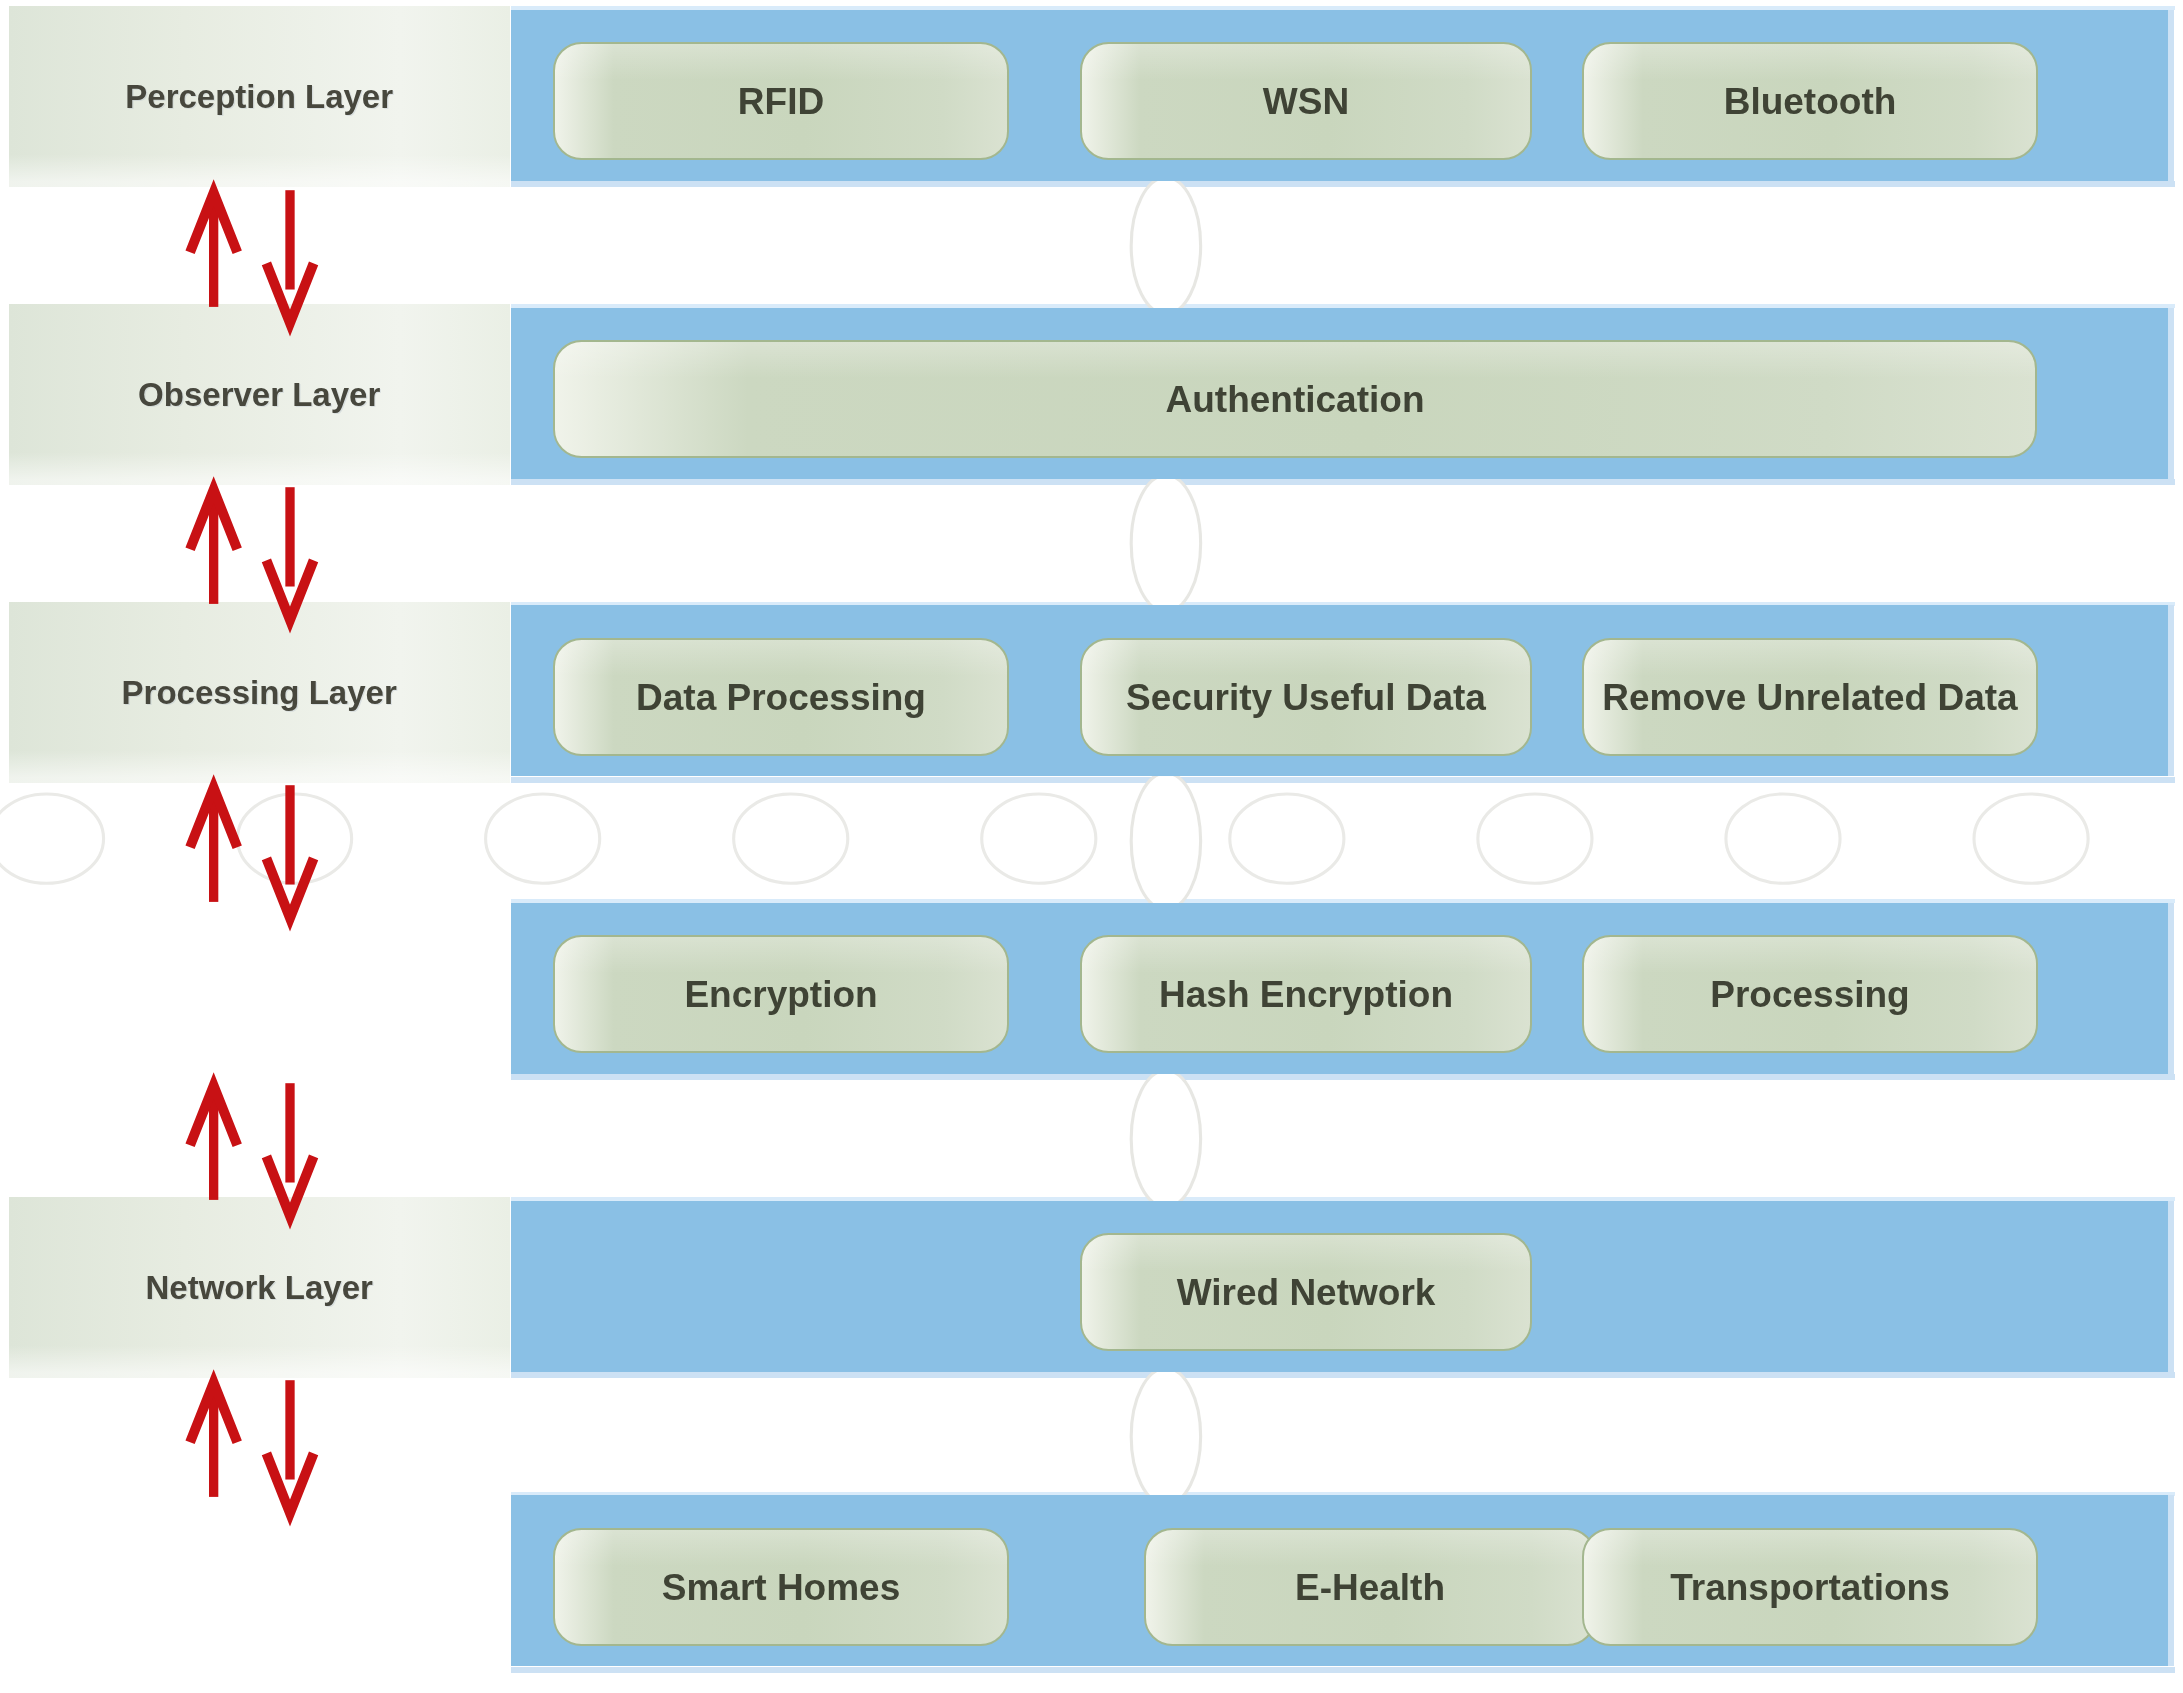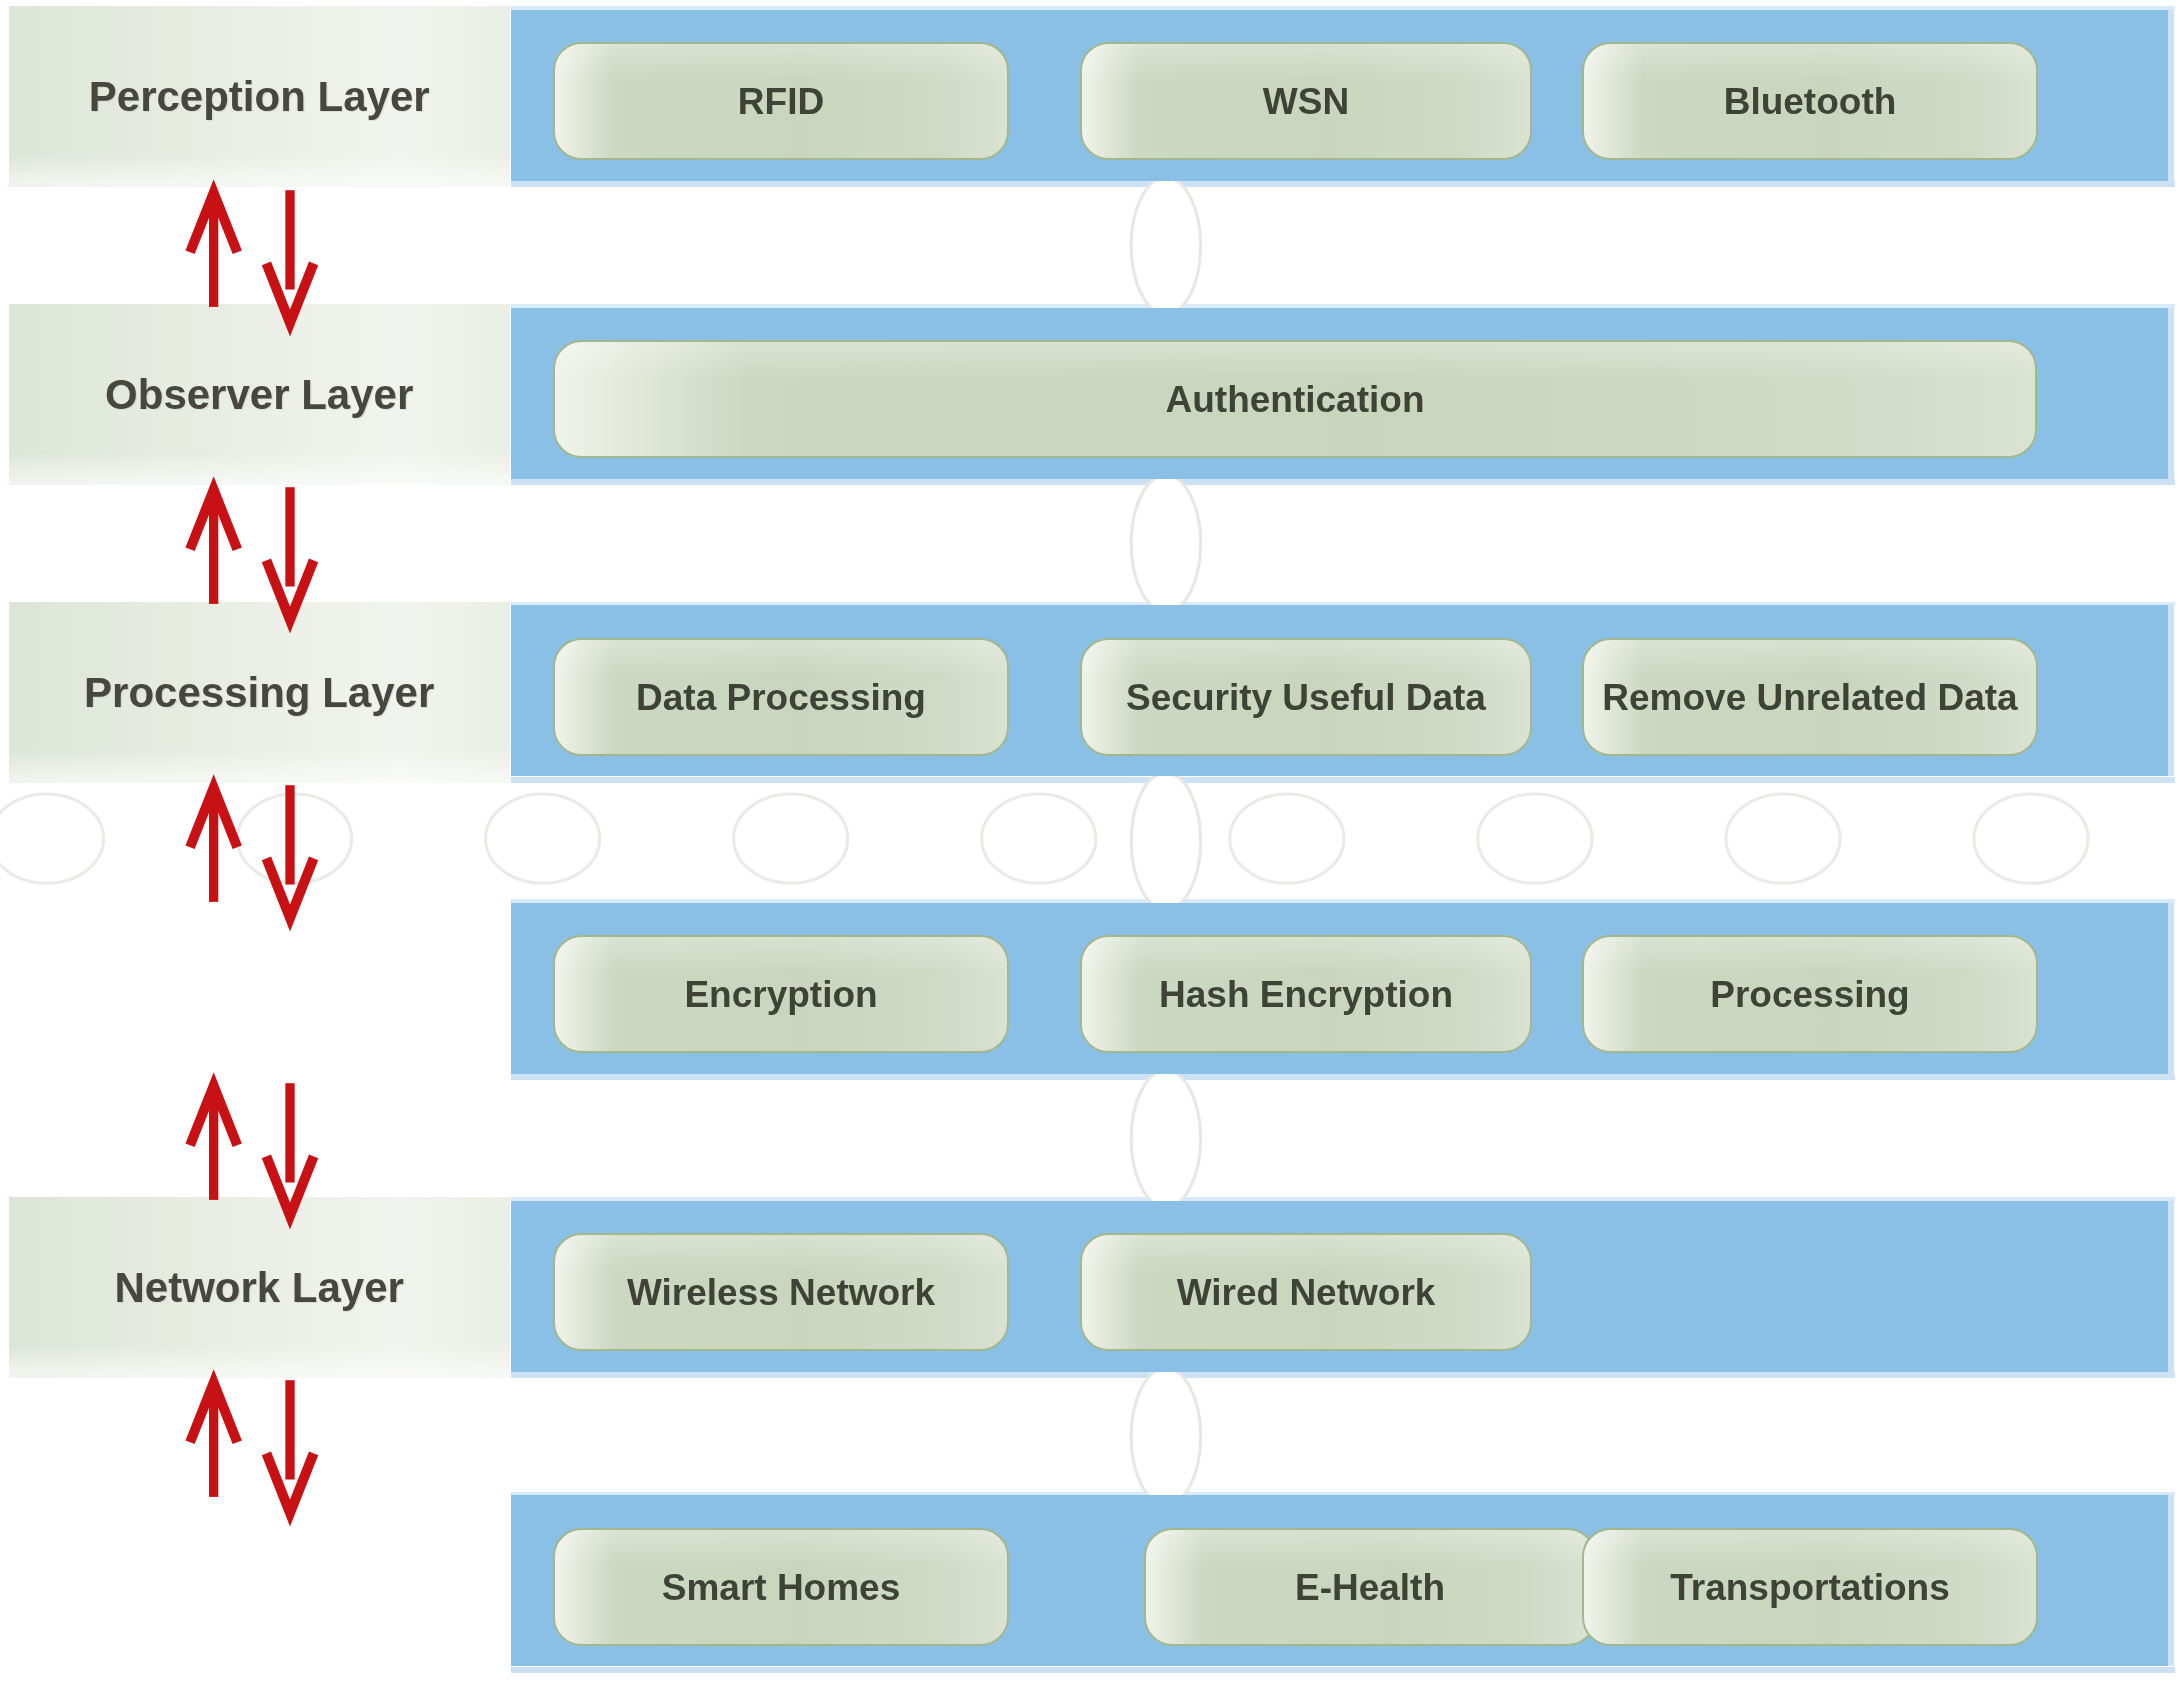--- a/index.html
+++ b/index.html
@@ -39,21 +39,21 @@
   
   .label-box{
     position:absolute;left:8.7px;width:501px;height:181px;
     background-image:
       linear-gradient(180deg, rgba(255,255,255,0) 82%, rgba(255,255,255,0.55) 97%),
       linear-gradient(90deg, var(--labelbox-a) 0%, #e7ece1 35%, var(--labelbox-b) 78%, #eaefe5 100%);
     display:flex;align-items:center;justify-content:center;
     z-index:2;
   }
   .label-box .label-text{
-    font-size:42px;font-weight:bold;color:var(--label-text);
+    font-size:33px;font-weight:bold;color:var(--label-text);
     letter-spacing:0px;white-space:nowrap;
     text-shadow:1.2px 1.2px 0 rgba(120,140,170,0.18);
   }
   
   .chip{
     position:absolute;height:118px;
     box-sizing:border-box;
     border:2.5px solid var(--chip-border);
     border-radius:28.5px;
     background-image:
@@ -194,23 +194,20 @@
       <polyline points="160,128 198,224 236,128" fill="none" stroke="#c81114" stroke-width="16"></polyline>
     </g>
   </svg>
 
   <div class="strip top" style="top:1197px"></div>
   <div class="strip bottom" style="top:1372px"></div>
   <div class="band" style="top:1201px"></div>
   <div class="label-box" style="top:1197px">
     <span class="label-text">Network Layer</span>
   </div>
-  <div class="chip" style="top:1233px;left:553px;width:456px">
-    <span class="chip-text">Wireless Network</span>
-  </div>
   <div class="chip" style="top:1233px;left:1080px;width:452px">
     <span class="chip-text">Wired Network</span>
   </div>
 
   <svg class="arrows" style="top:1374px" viewBox="0 0 280 232">
     <g>
       <rect x="67.5" y="26" width="15" height="172" fill="#c81114"></rect>
       <polyline points="37,110 75,14 113,110" fill="none" stroke="#c81114" stroke-width="16"></polyline>
     </g>
     <g>

